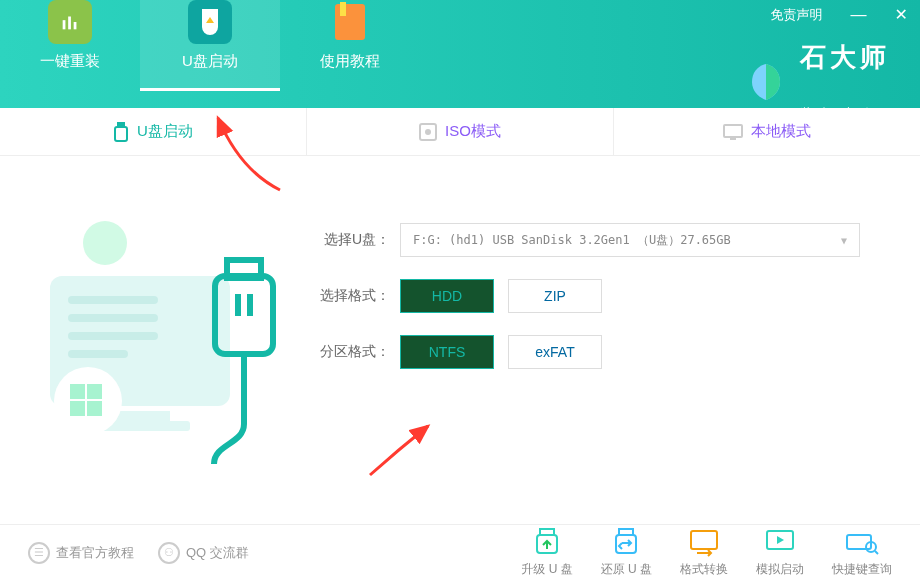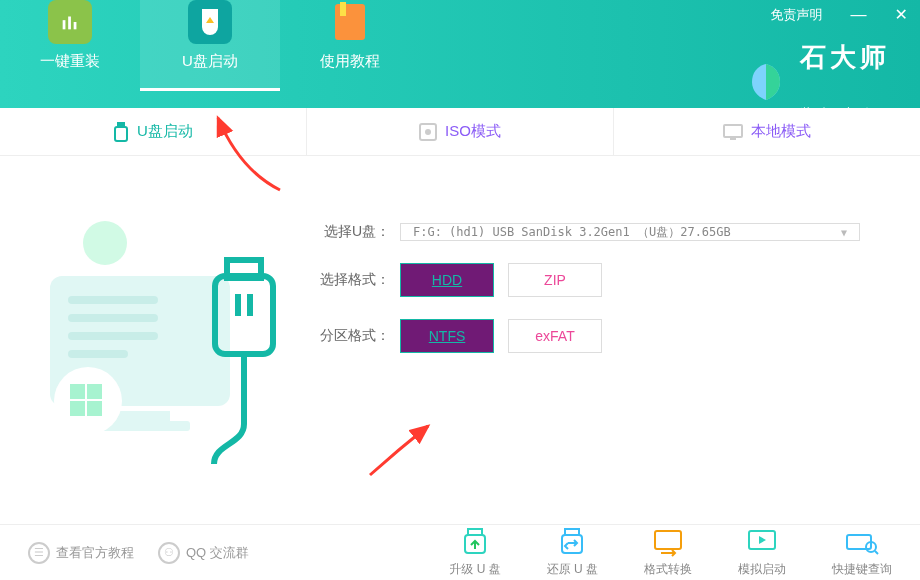--- a/index.html
+++ b/index.html
@@ -24,40 +24,40 @@
 .tab:last-child { border-right: none; }
 .tab.active { color: #14b8a6; }
 
 .content { position: relative; padding: 20px 0 0 0; height: calc(100% - 108px - 48px - 56px); }
 
 .illustration { position: absolute; left: 30px; top: 30px; width: 250px; height: 280px; }
 
 .form { position: absolute; left: 310px; top: 50px; width: 580px; }
 .row { display: flex; align-items: center; margin-bottom: 22px; margin-top: 17px; }
 .row-label { width: 80px; font-size: 14px; color: #666; text-align: right; margin-right: 10px; }
-.select { flex: 0 0 460px; height: 18px; border: 1px solid #ddd; display: flex; align-items: center; padding: 4px 12px; font-size: 12px; color: #888; font-family: monospace; position: relative; cursor: pointer; }
+.select { flex: 0 0 460px; height: 34px; border: 1px solid #ddd; display: flex; align-items: center; padding: 4px 12px; font-size: 12px; color: #888; font-family: monospace; position: relative; cursor: pointer; }
 .select::after { content: "▼"; position: absolute; right: 12px; color: #bbb; font-size: 10px; }
 .opts { display: flex; gap: 14px; }
-.opt { width: 94px; height: 34px; border: 1px solid #ddd; display: flex; align-items: center; justify-content: center; font-size: 14px; color: #ec4899; cursor: pointer; background: #fff; }
-.opt.selected { border-color: #14b8a6; color: #14b8a6; background: #701a75; text-decoration: underline; }
+.opt { width: 94px; height: 34px; border: 1px solid #ddd; display: flex; align-items: center; justify-content: center; font-size: 14px; color: #0369a1; cursor: pointer; background: #fff; }
+.opt.selected { border-color: #14b8a6; color: #14b8a6; background: #14532d; }
 
 .start-row { display: flex; align-items: center; margin-top: 30px; margin-left: 90px; gap: 40px; }
 .start-btn { background: #14b8a6; color: #fff; border: none; border-radius: 24px; width: 140px; height: 44px; font-size: 17px; cursor: pointer; }
 .tip { font-size: 13px; color: #999; }
 .tip-label { color: #f59e0b; }
 
 .arrow { position: absolute; pointer-events: none; }
 .arrow1 { left: 200px; top: 110px; }
 .arrow2 { left: 358px; top: 420px; }
 
 .footer { position: absolute; bottom: 0; left: 0; right: 0; height: 56px; border-top: 1px solid #eee; display: flex; align-items: center; padding: 0 28px; }
 .footer-left { display: flex; gap: 24px; }
 .footer-link { display: flex; align-items: center; gap: 6px; font-size: 13px; color: #999; cursor: pointer; }
 .footer-link .ico { width: 22px; height: 22px; border: 2px solid #ccc; border-radius: 50%; display: flex; align-items: center; justify-content: center; color: #ccc; font-size: 11px; }
-.footer-right { margin-left: auto; display: flex; gap: 46px; }
+.footer-right { margin-left: auto; display: flex; gap: 28px; }
 .tool { display: flex; flex-direction: column; align-items: center; gap: 4px; font-size: 12px; color: #888; cursor: pointer; }
 </style>
 </head>
 <body>
 
 <div class="header">
   <div class="nav-item">
     <div class="nav-icon-box" style="background:#8bc34a;">
       <svg width="22" height="22" viewBox="0 0 24 24">
           <rect x="4" y="10" width="3" height="10" fill="#fff"></rect>

